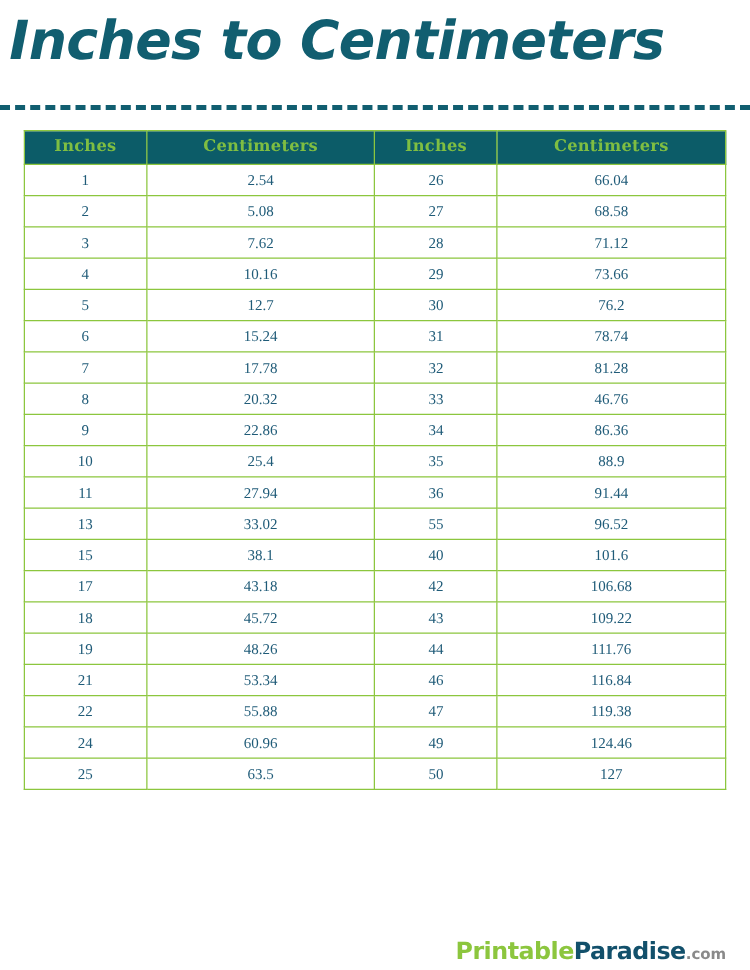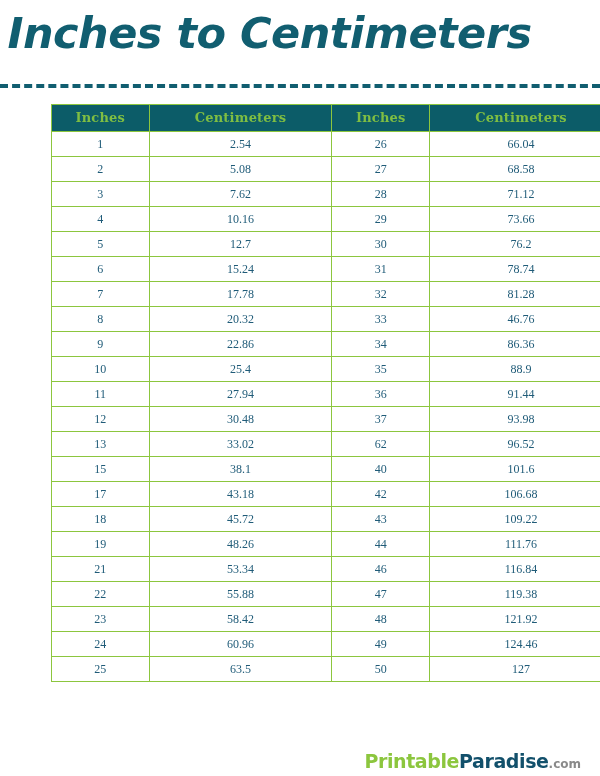--- a/index.html
+++ b/index.html
@@ -40,21 +40,20 @@
     height: 0;
     border-top: 4px dashed #115E70;
   }
 
   
   .table-wrap {
     position: absolute;
     top: 104px;
     left: 19px;
     width: 474px;
-    margin-left: 32px;
   }
   table.conv {
     border-collapse: collapse;
     width: 562px;
     table-layout: fixed;
   }
   table.conv col.c-in  { width: 96px; }
   table.conv col.c-cm  { width: 180px; }
 
   table.conv thead th {
@@ -188,29 +187,23 @@
           <td>35</td>
           <td>88.9</td>
         </tr>
         <tr>
           <td>11</td>
           <td>27.94</td>
           <td>36</td>
           <td>91.44</td>
         </tr>
         <tr>
-          <td>12</td>
-          <td>30.48</td>
-          <td>37</td>
-          <td>93.98</td>
-        </tr>
-        <tr>
           <td>13</td>
           <td>33.02</td>
-          <td>62</td>
+          <td>55</td>
           <td>96.52</td>
         </tr>
         <tr>
           <td>15</td>
           <td>38.1</td>
           <td>40</td>
           <td>101.6</td>
         </tr>
         <tr>
           <td>17</td>
@@ -236,26 +229,20 @@
           <td>46</td>
           <td>116.84</td>
         </tr>
         <tr>
           <td>22</td>
           <td>55.88</td>
           <td>47</td>
           <td>119.38</td>
         </tr>
         <tr>
-          <td>23</td>
-          <td>58.42</td>
-          <td>48</td>
-          <td>121.92</td>
-        </tr>
-        <tr>
           <td>24</td>
           <td>60.96</td>
           <td>49</td>
           <td>124.46</td>
         </tr>
         <tr>
           <td>25</td>
           <td>63.5</td>
           <td>50</td>
           <td>127</td>

